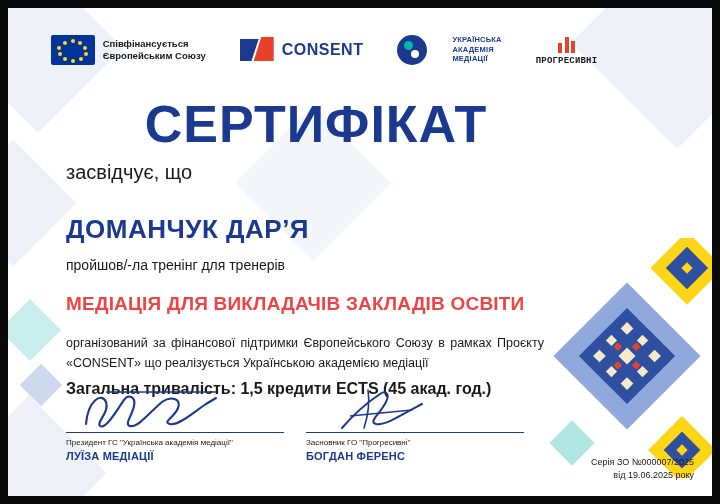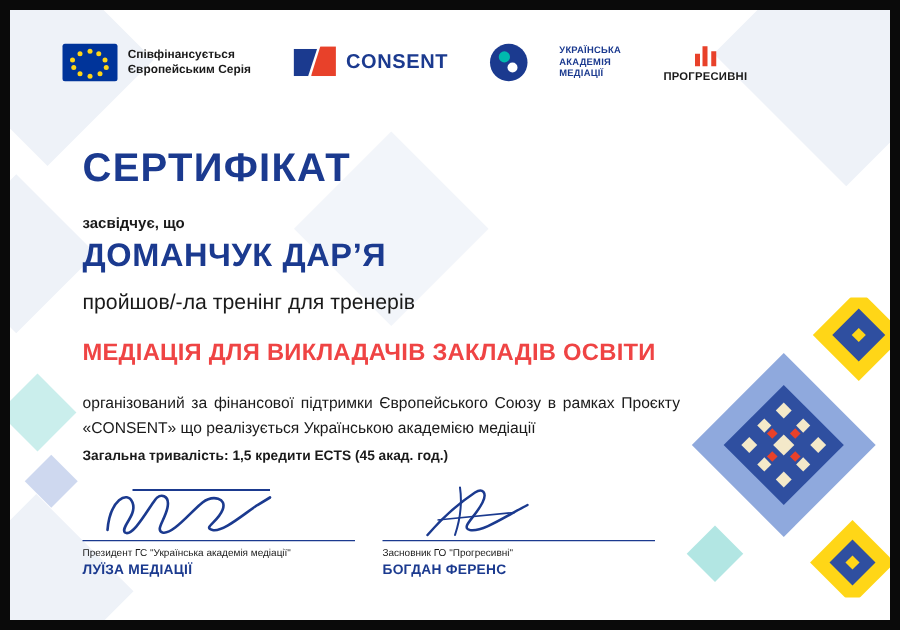--- a/index.html
+++ b/index.html
@@ -166,74 +166,75 @@
   .prog-mark i {
     display: block;
     width: 4px;
     background: #e8412a;
   }
   .prog-text {
     font-size: 9px;
     font-weight: bold;
     color: #1a1a1a;
     letter-spacing: 0.2px;
+    font-family: Liberation Mono, monospace;
   }
 
   
   .content {
     position: absolute;
     left: 58px;
     top: 90px;
     width: 500px;
     z-index: 5;
   }
   .title {
-    font-size: 32px;
+    font-size: 52px;
     font-weight: bold;
     color: #1b3a8f;
     letter-spacing: 1px;
     line-height: 46px;
-    margin: 13px 0 14px 0;
+    margin: 3px 0 14px 0;
+    text-align: center;
   }
   .certify {
-    font-size: 12px;
-    color: #1a1a1a;
-    margin-bottom: 4px;
-    font-weight: bold;
+    font-size: 20px;
+    color: #1a1a1a;
+    margin-bottom: 30px;
   }
   .name {
     font-size: 26px;
     font-weight: bold;
     color: #1b3a8f;
     letter-spacing: 0.5px;
     margin-bottom: 12px;
   }
   .passed {
-    font-size: 17px;
+    font-size: 14px;
     color: #1a1a1a;
     margin-bottom: 20px;
   }
   .course {
     font-size: 19px;
     font-weight: bold;
     color: #ef4444;
     letter-spacing: 0.2px;
     margin-bottom: 18px;
     white-space: nowrap;
   }
   .org-text {
     font-size: 12.5px;
     line-height: 20px;
     color: #1a1a1a;
     text-align: justify;
     width: 478px;
     margin-bottom: 7px;
   }
   .duration {
-    font-size: 11px;
+    font-size: 16px;
     font-weight: bold;
     color: #1a1a1a;
     margin-bottom: 4px;
   }
   .dates {
     font-size: 13px;
     font-weight: bold;
     color: #1a1a1a;
   }
 
@@ -316,21 +317,21 @@
           <span class="eu-star" style="left:33px;top:17px;"></span>
           <span class="eu-star" style="left:28px;top:22px;"></span>
           <span class="eu-star" style="left:20px;top:24px;"></span>
           <span class="eu-star" style="left:12px;top:22px;"></span>
           <span class="eu-star" style="left:7px;top:17px;"></span>
           <span class="eu-star" style="left:6px;top:11px;"></span>
           <span class="eu-star" style="left:12px;top:6px;"></span>
         </div>
         <div class="eu-text">
           <div>Співфінансується</div>
-          <div>Європейським Серія</div>
+          <div>Європейським Союзу</div>
         </div>
       </div>
 
       <div class="consent-logo">
         <div class="consent-mark">
           <span class="cm-blue"></span>
           <span class="cm-red"></span>
         </div>
         <div class="consent-word">CONSENT</div>
       </div>
@@ -423,15 +424,19 @@
             <path d="M62 4 C64 18, 62 30, 58 42" fill="none" stroke="#1b3a8f" stroke-width="1.6" stroke-linecap="round"></path>
             <path d="M44 30 L106 24" fill="none" stroke="#1b3a8f" stroke-width="1.4"></path>
           </svg>
         </div>
         <div class="sig-line"></div>
         <div class="sig-role">Засновник ГО "Прогресивні"</div>
         <div class="sig-person">БОГДАН ФЕРЕНС</div>
       </div>
     </div>
 
+    <div class="serial">
+      <div>Серія ЗО №000007/2025</div>
+      <div>від 19.06.2025 року</div>
+    </div>
 
   </div>
 </div>
 
 </body></html>

